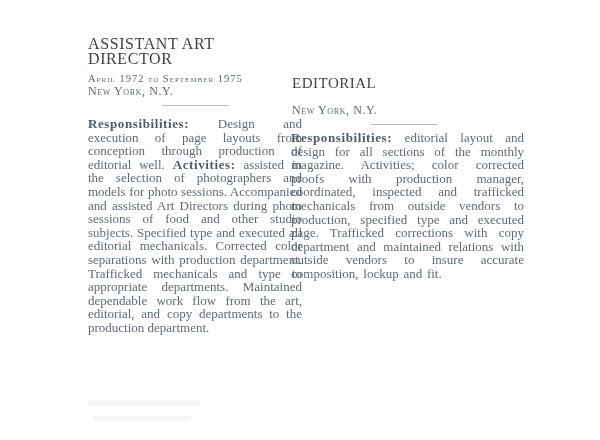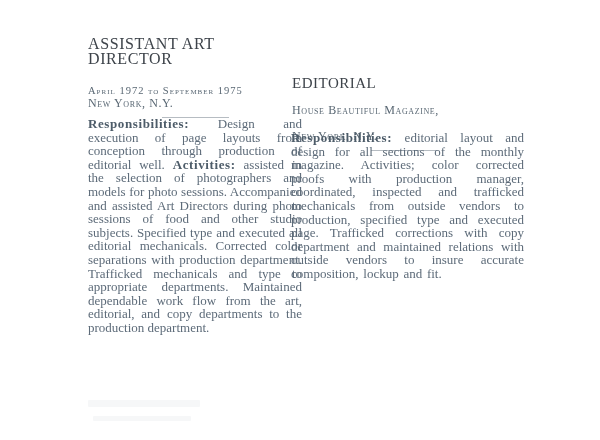--- a/index.html
+++ b/index.html
@@ -29,21 +29,21 @@
     letter-spacing:0.6px;
     color:var(--heading-text);
   }
   .entry-right .title{font-size:15px;line-height:14px;letter-spacing:0.5px;}
 
   .smallcaps{
     font-variant:small-caps;
     color:var(--subheading-text);
   }
   .dates{
-    margin-top:20px;
+    margin-top:8px;
     font-size:10.5px;line-height:10px;
     letter-spacing:1px;
   }
   .entry-right .dates{margin-top:6px;}
   .org{
     margin-top:17px;
     font-size:12px;line-height:12px;
     letter-spacing:0.6px;
   }
   .entry-right .org{margin-top:14px;}
@@ -84,21 +84,20 @@
       <div class="dates smallcaps">April 1972 to September 1975</div>
       <div class="org smallcaps city">New York, N.Y.</div>
       <div class="rule"></div>
     </header>
     <p class="body"><span class="lead">Responsibilities:</span><span> Design and execution of page layouts from conception through production of editorial well. </span><span class="lead">Activities:</span><span> assisted in the selection of photographers and models for photo sessions. Accompanied and assisted Art Directors during photo sessions of food and other studio subjects. Specified type and executed all editorial mechanicals. Corrected color separations with production department. Trafficked mechanicals and type to appropriate departments. Maintained dependable work flow from the art, editorial, and copy departments to the production department.</span></p>
   </section>
 
   <section class="entry entry-right">
     <header class="entry-header">
       <h2 class="title"><span>EDITORIAL</span><br></h2>
-      <div class="org smallcaps">House Beautiful Magazine,</div>
       <div class="org smallcaps city">New York, N.Y.</div>
       <div class="rule"></div>
     </header>
     <p class="body"><span class="lead">Responsibilities:</span><span> editorial layout and design for all sections of the monthly magazine. Activities; color corrected proofs with production manager, coordinated, inspected and trafficked mechanicals from outside vendors to production, specified type and executed page. Trafficked corrections with copy department and maintained relations with outside vendors to insure accurate composition, lockup and fit.</span></p>
   </section>
 
   <div class="artifact artifact-1"></div>
   <div class="artifact artifact-2"></div>
 
 </div>

